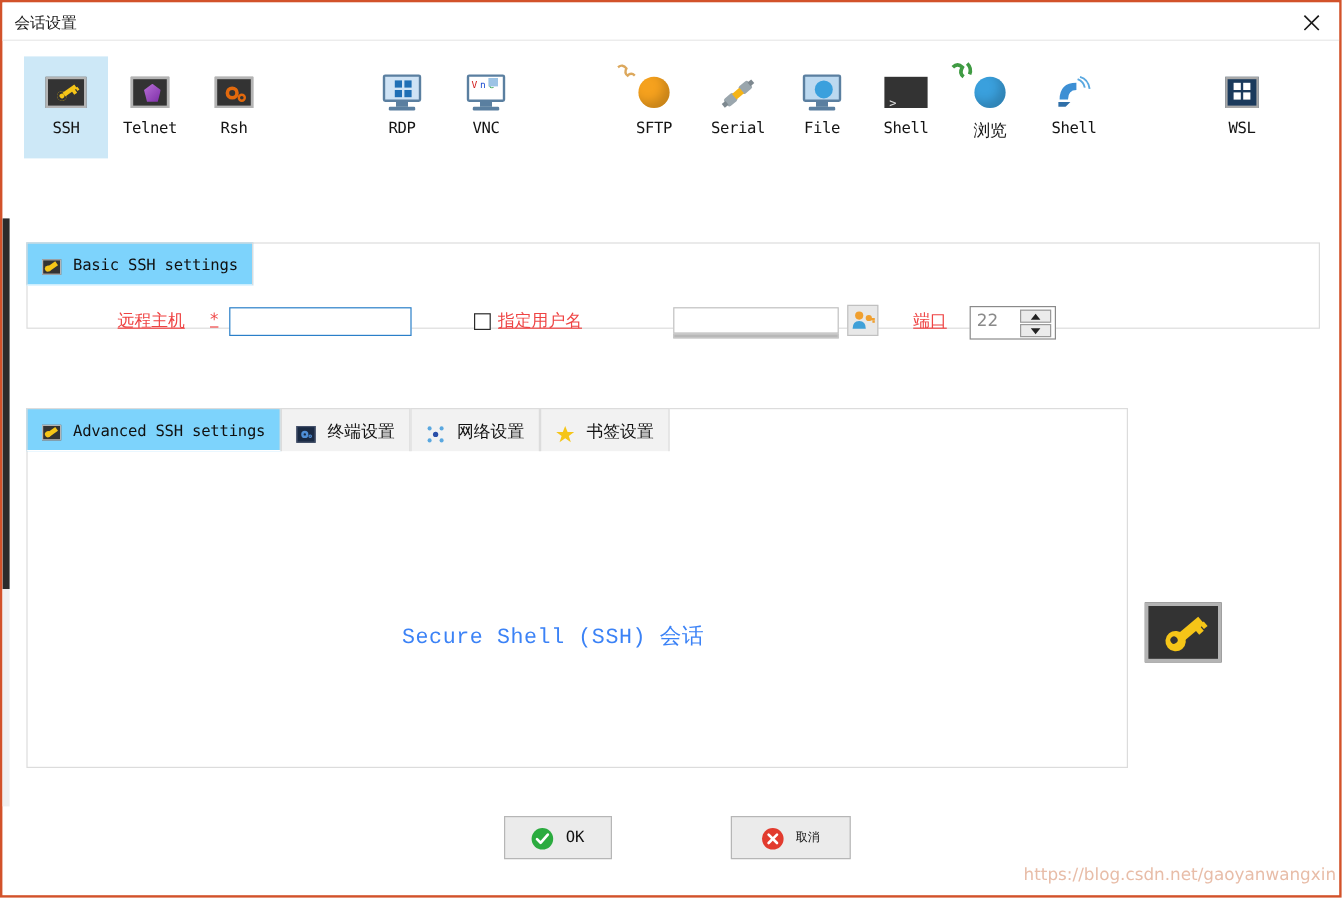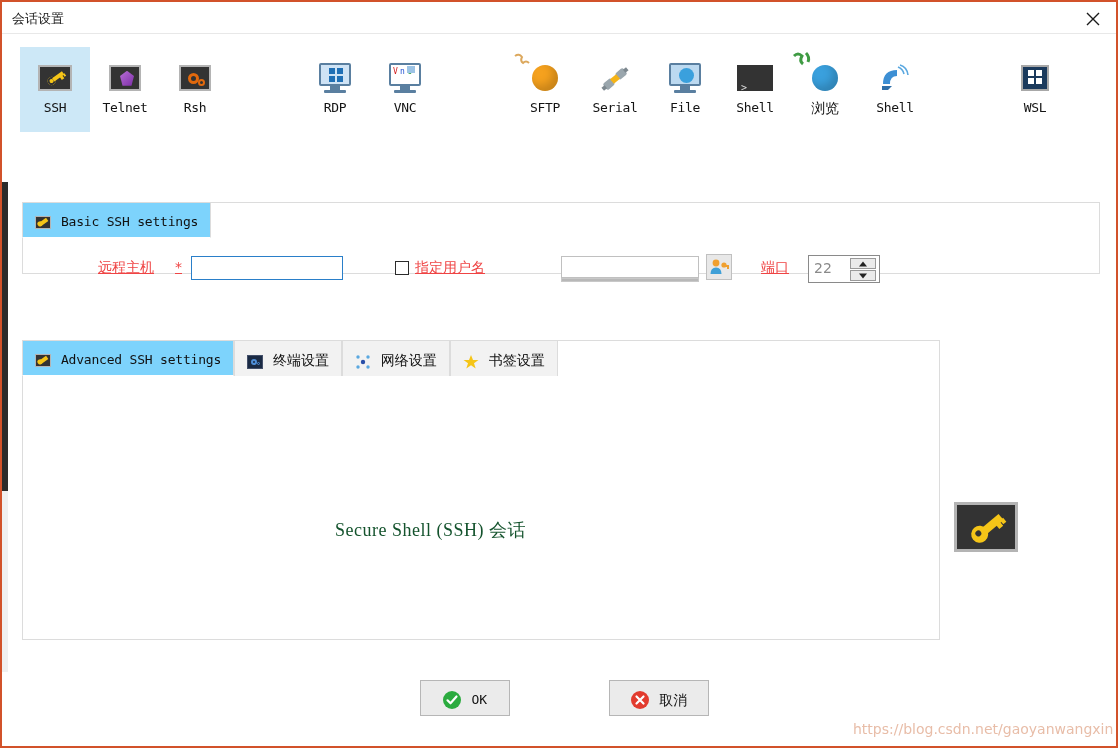--- a/index.html
+++ b/index.html
@@ -317,23 +317,23 @@
   #adv-tabstrip { left: -1px; top: -1px; }
 
   #adv-body {
     position: absolute;
     left: 0; top: 35px;
     width: 100%; height: 265px;
   }
   #adv-title {
     position: absolute;
     left: 312px; top: 142px;
-    font-family: Liberation Serif, serif;
+    font-family: Liberation Mono, monospace;
     font-size: 18px;
-    color: #14532d;
+    color: #3b82f6;
     letter-spacing: 0.5px;
     white-space: nowrap;
   }
   #adv-keytile {
     position: absolute;
     left: 931px; top: 126px;
     width: 64px; height: 50px;
     background: #333333;
     border: 3px solid #b4b4b4;
   }
@@ -362,21 +362,21 @@
     height: 36px;
     background: #ebebeb;
     border: 1px solid #b6b6b6;
     cursor: pointer;
     text-align: center;
     line-height: 36px;
   }
   #ok-btn { left: 418px; top: 678px; width: 90px; }
   #cancel-btn { left: 607px; top: 678px; width: 100px; }
   .footer-btn .bico { display:inline-block; vertical-align:middle; margin-right:6px;}
-  .footer-btn .blabel { display:inline-block; vertical-align:middle; font-size:14px; color:#111;}
+  .footer-btn .blabel { display:inline-block; vertical-align:middle; font-size:10px; color:#111;}
   .footer-btn .blabel.mono { font-family:"DejaVu Sans Mono", monospace; font-size:13px;}
   .footer-btn .blabel.cjk { font-family:"DejaVu Sans", sans-serif; }
 
   .circ-ico { width:18px; height:18px; border-radius:50%; display:inline-block; position:relative;}
   .circ-ico.green { background:#2bab3f; }
   .circ-ico.red { background:#e23b2e; }
   .circ-ico svg { position:absolute; left:0; top:0; }
 
   
   #watermark {

